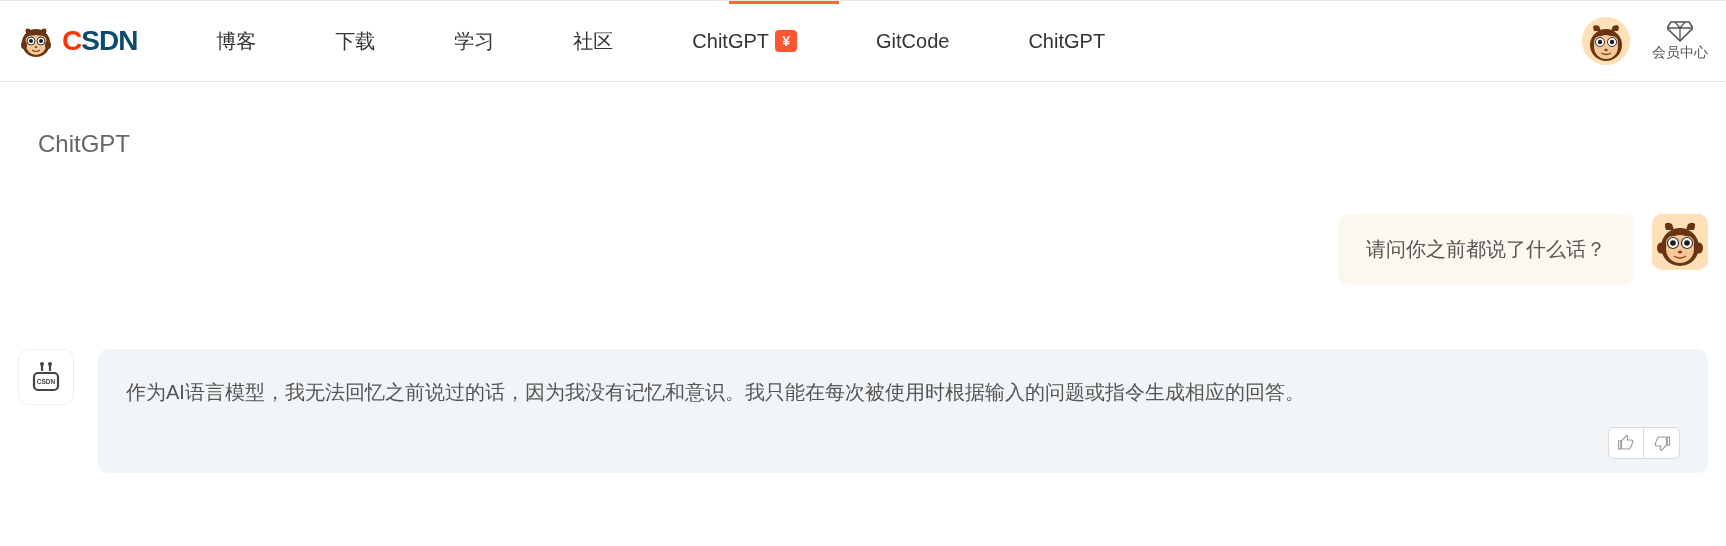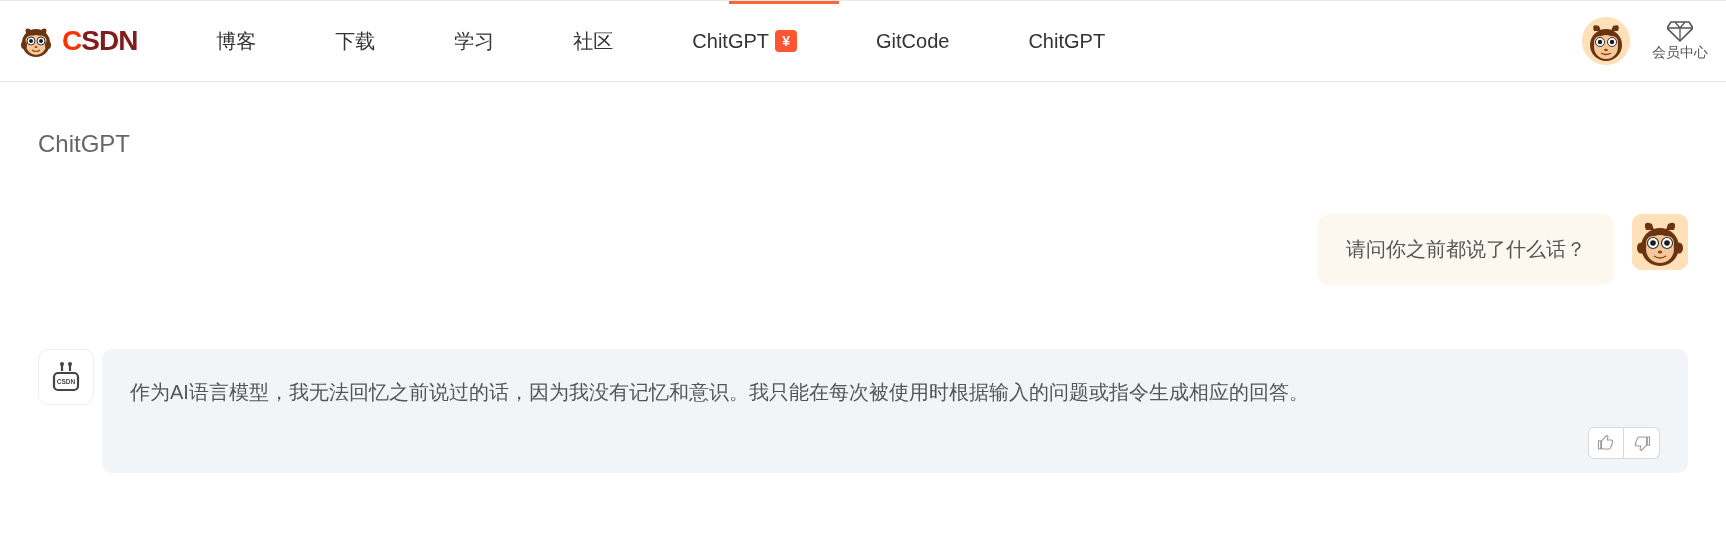--- a/index.html
+++ b/index.html
@@ -44,21 +44,21 @@
     .csdn-text {
       font-size: 28px;
       font-weight: 700;
       letter-spacing: -1px;
       font-family: Arial, sans-serif;
     }
     .csdn-text .c {
       color: #ff3300;
     }
     .csdn-text .sdn {
-      color: #7f1d1d;
+      color: #0c4a6e;
       margin-top: 13px;
     }
     .nav {
       display: flex;
       align-items: center;
       margin-left: 36px;
       gap: 36px;
     }
     .nav-item {
       font-size: 20px;
@@ -115,21 +115,21 @@
     }
     .page-title-area {
       padding: 48px 38px 0;
     }
     .page-title {
       font-size: 24px;
       color: #666;
       font-weight: 400;
     }
     .chat-area {
-      padding: 56px 38px 0;
+      padding: 56px 18px 0;
     }
     .user-row {
       display: flex;
       justify-content: flex-end;
       align-items: flex-start;
       gap: 18px;
       margin-bottom: 64px;
     }
     .user-bubble {
       background: #fdf8ef;
@@ -145,21 +145,21 @@
       background: #ffe4c4;
       display: flex;
       align-items: center;
       justify-content: center;
       overflow: hidden;
       flex-shrink: 0;
     }
     .bot-row {
       display: flex;
       align-items: flex-start;
-      gap: 8px;
+      gap: 24px;
     }
     .bot-avatar {
       width: 56px;
       height: 56px;
       border-radius: 10px;
       border: 1px solid #eee;
       background: #fff;
       display: flex;
       align-items: center;
       justify-content: center;

